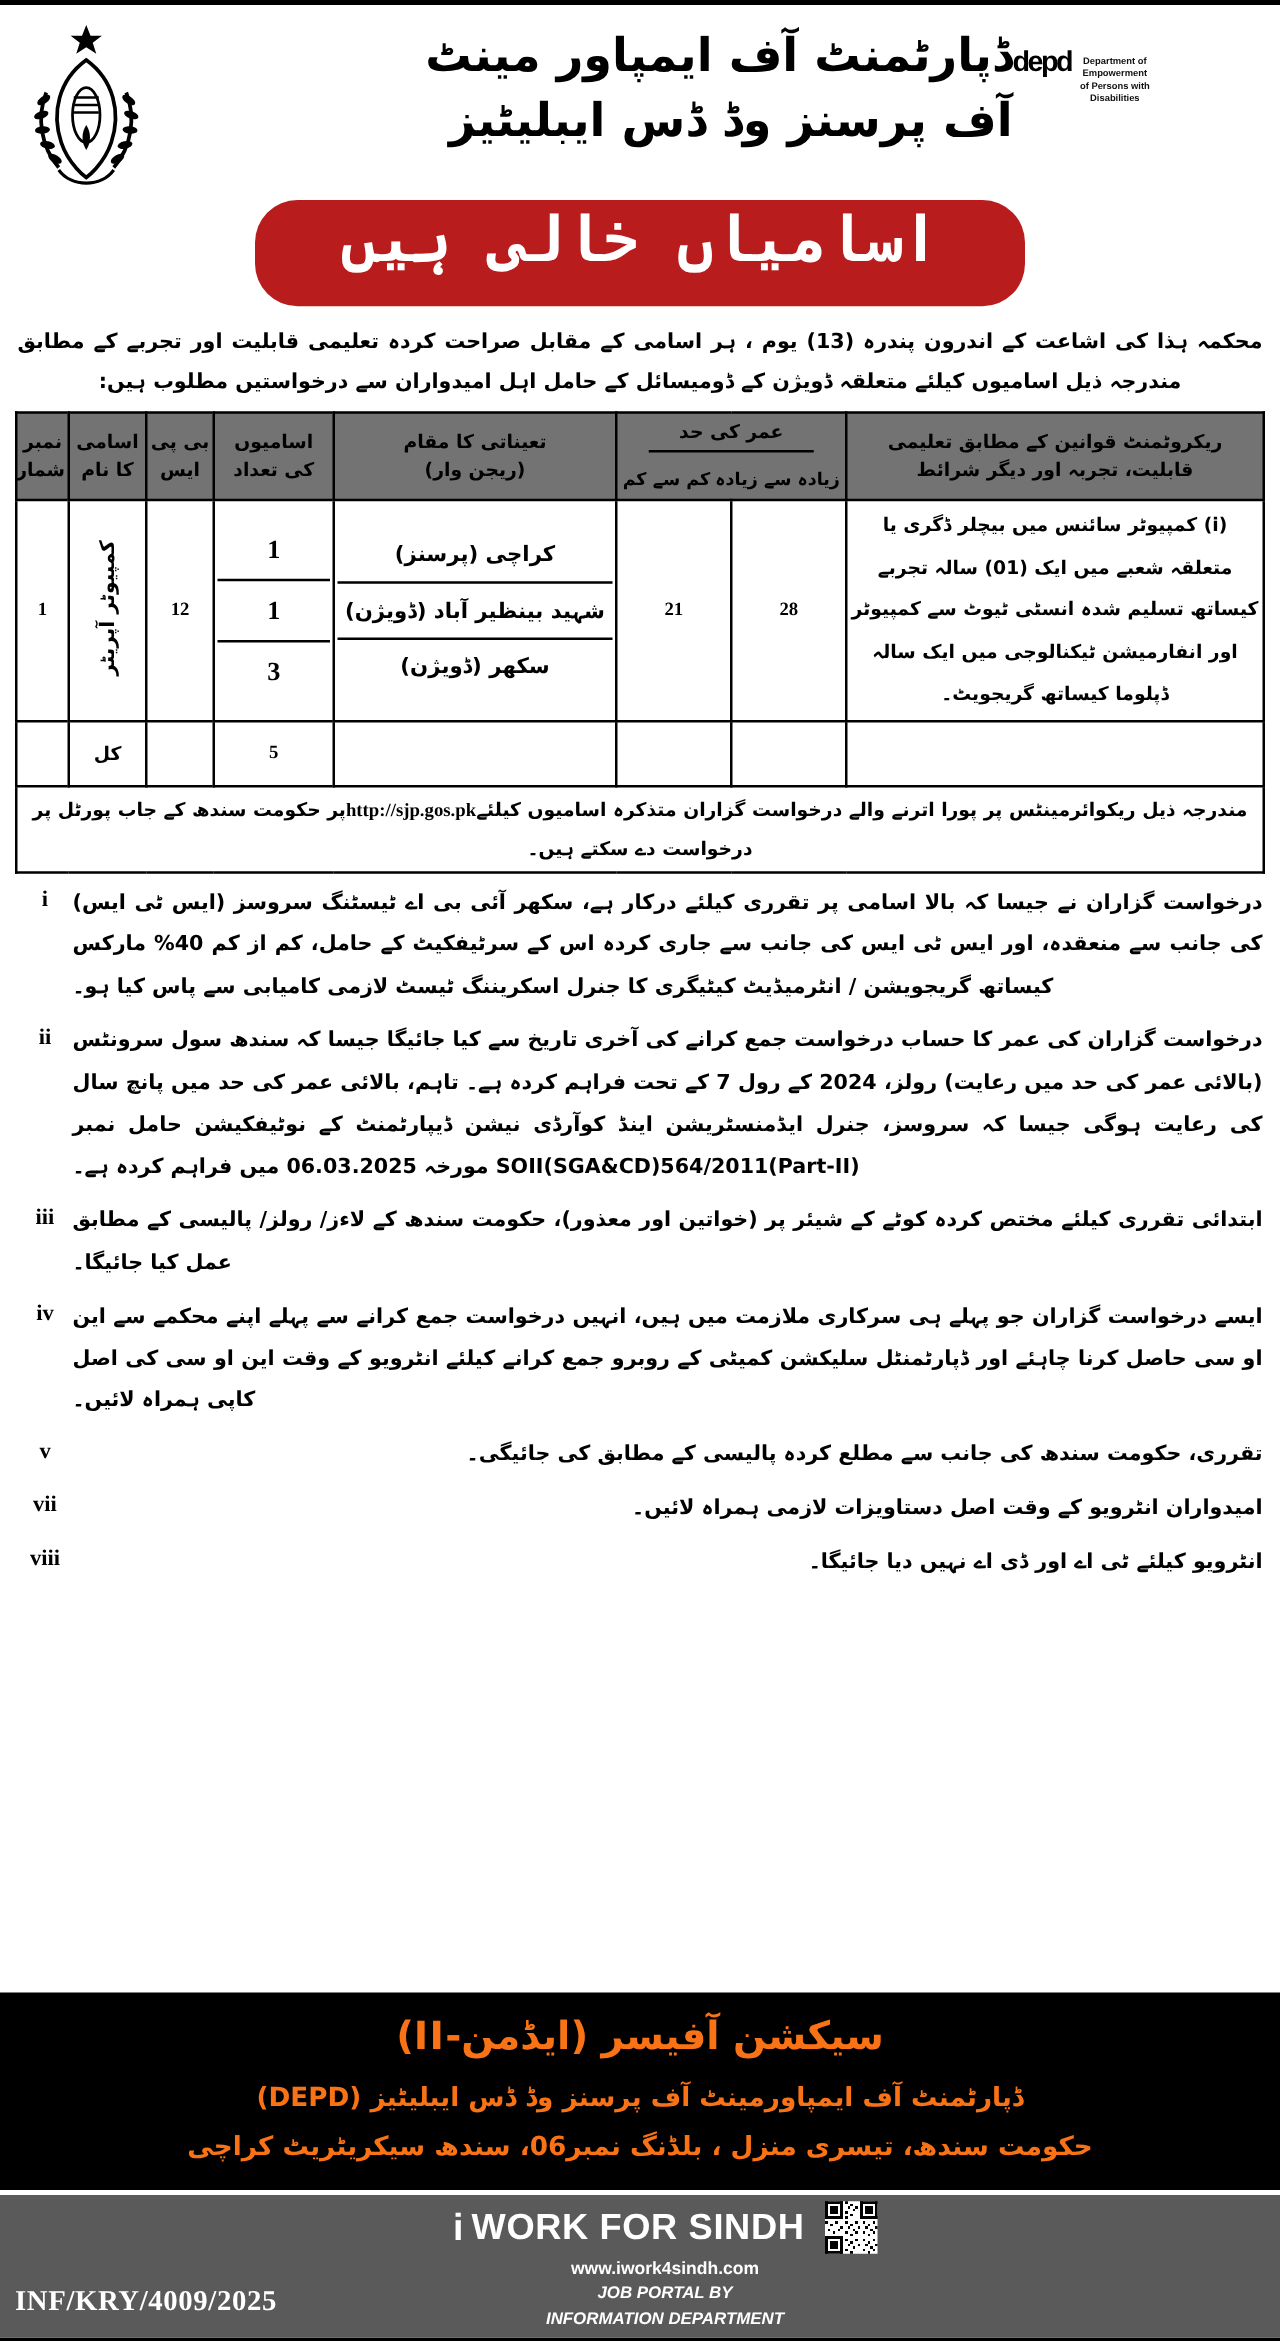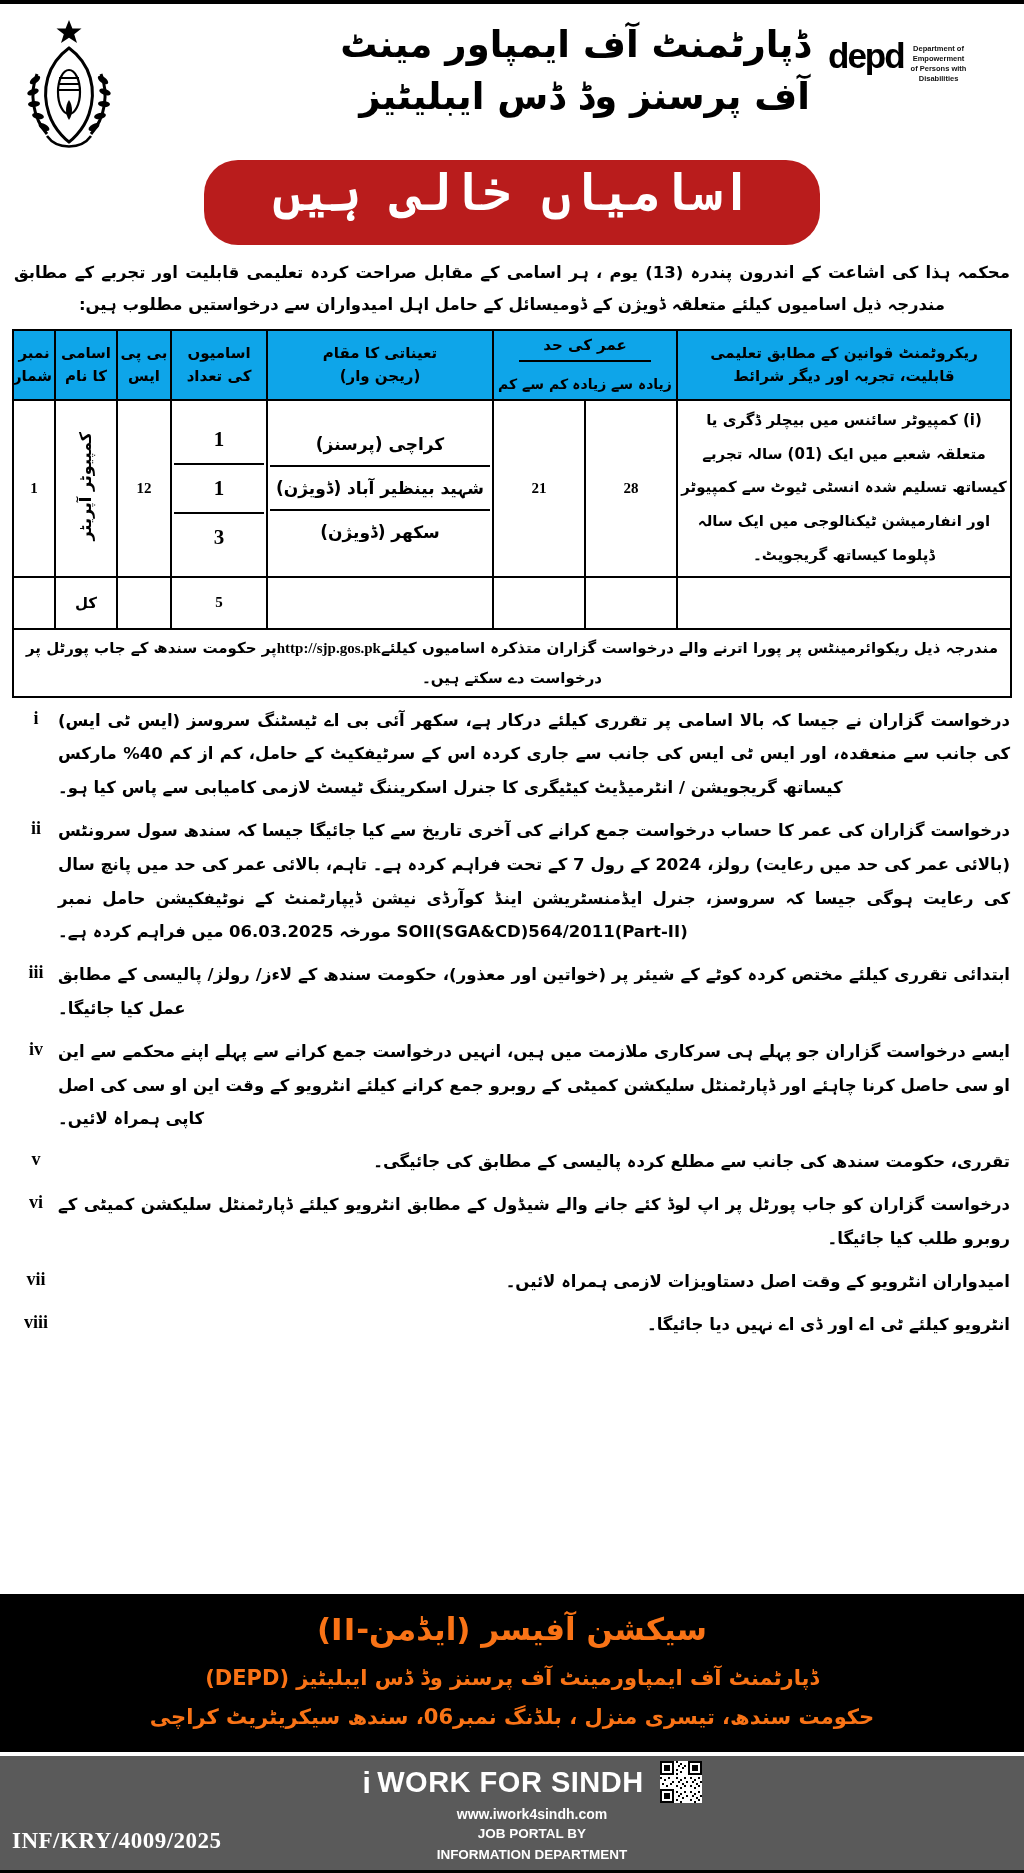--- a/index.html
+++ b/index.html
@@ -58,25 +58,24 @@
     flex:0 0 200px;
     display:flex;
     align-items:flex-start;
     gap:7px;
     padding-top:24px;
     direction:ltr;
   }
   .depd-word {
     font-family:"Liberation Sans", sans-serif;
     font-weight:bold;
-    font-size:35px;
+    font-size:23px;
     letter-spacing:-2px;
     line-height:1;
     color:#000;
-    margin-left:18px;
   }
   .depd-sub {
     font-family:Liberation Sans, sans-serif;
     font-weight:bold;
     font-size:7.5px;
     line-height:1.35;
     color:#111;
     padding-top:6px;
     text-align:center;
   }
@@ -120,21 +119,21 @@
     font-family:"DejaVu Sans", sans-serif;
   }
   table.vac th, table.vac td {
     border:2px solid #000;
     text-align:center;
     vertical-align:middle;
     font-size:15px;
     padding:3px 2px;
   }
   table.vac thead th {
-    background:#0ea5e9;
+    background:#737373;
     font-weight:700;
     font-size:15px;
     line-height:1.55;
     height:64px;
   }
   .col-sr    { width:42px; }
   .col-post  { width:62px; }
   .col-bps   { width:54px; }
   .col-noofp { width:96px; }
   .col-place { width:226px; }
@@ -301,20 +300,21 @@
   .brand-url {
     font-size:14px;
     font-weight:bold;
     margin-top:3px;
   }
   .brand-by {
     font-size:13.5px;
     font-weight:bold;
     line-height:1.5;
     margin-top:2px;
+    font-style:italic;
   }
   .qr { width:42px; height:42px; display:block; }
 </style>
 </head>
 <body>
 
 <div class="page">
 
   <div class="masthead">
 
@@ -477,24 +477,20 @@
     <div class="cond">
       <div class="cond-num">iv</div>
       <div class="cond-txt">ایسے درخواست گزاران جو پہلے ہی سرکاری ملازمت میں ہیں، انہیں درخواست جمع کرانے سے پہلے اپنے محکمے سے این او سی حاصل کرنا چاہئے اور ڈپارٹمنٹل سلیکشن کمیٹی کے روبرو جمع کرانے کیلئے انٹرویو کے وقت این او سی کی اصل کاپی ہمراہ لائیں۔</div>
     </div>
 
     <div class="cond">
       <div class="cond-num">v</div>
       <div class="cond-txt c-right">تقرری، حکومت سندھ کی جانب سے مطلع کردہ پالیسی کے مطابق کی جائیگی۔</div>
     </div>
 
-    <div class="cond">
-      <div class="cond-num">vi</div>
-      <div class="cond-txt c-right">درخواست گزاران کو جاب پورٹل پر اپ لوڈ کئے جانے والے شیڈول کے مطابق انٹرویو کیلئے ڈپارٹمنٹل سلیکشن کمیٹی کے روبرو طلب کیا جائیگا۔</div>
-    </div>
 
     <div class="cond">
       <div class="cond-num">vii</div>
       <div class="cond-txt c-right">امیدواران انٹرویو کے وقت اصل دستاویزات لازمی ہمراہ لائیں۔</div>
     </div>
 
     <div class="cond">
       <div class="cond-num">viii</div>
       <div class="cond-txt c-right">انٹرویو کیلئے ٹی اے اور ڈی اے نہیں دیا جائیگا۔</div>
     </div>

